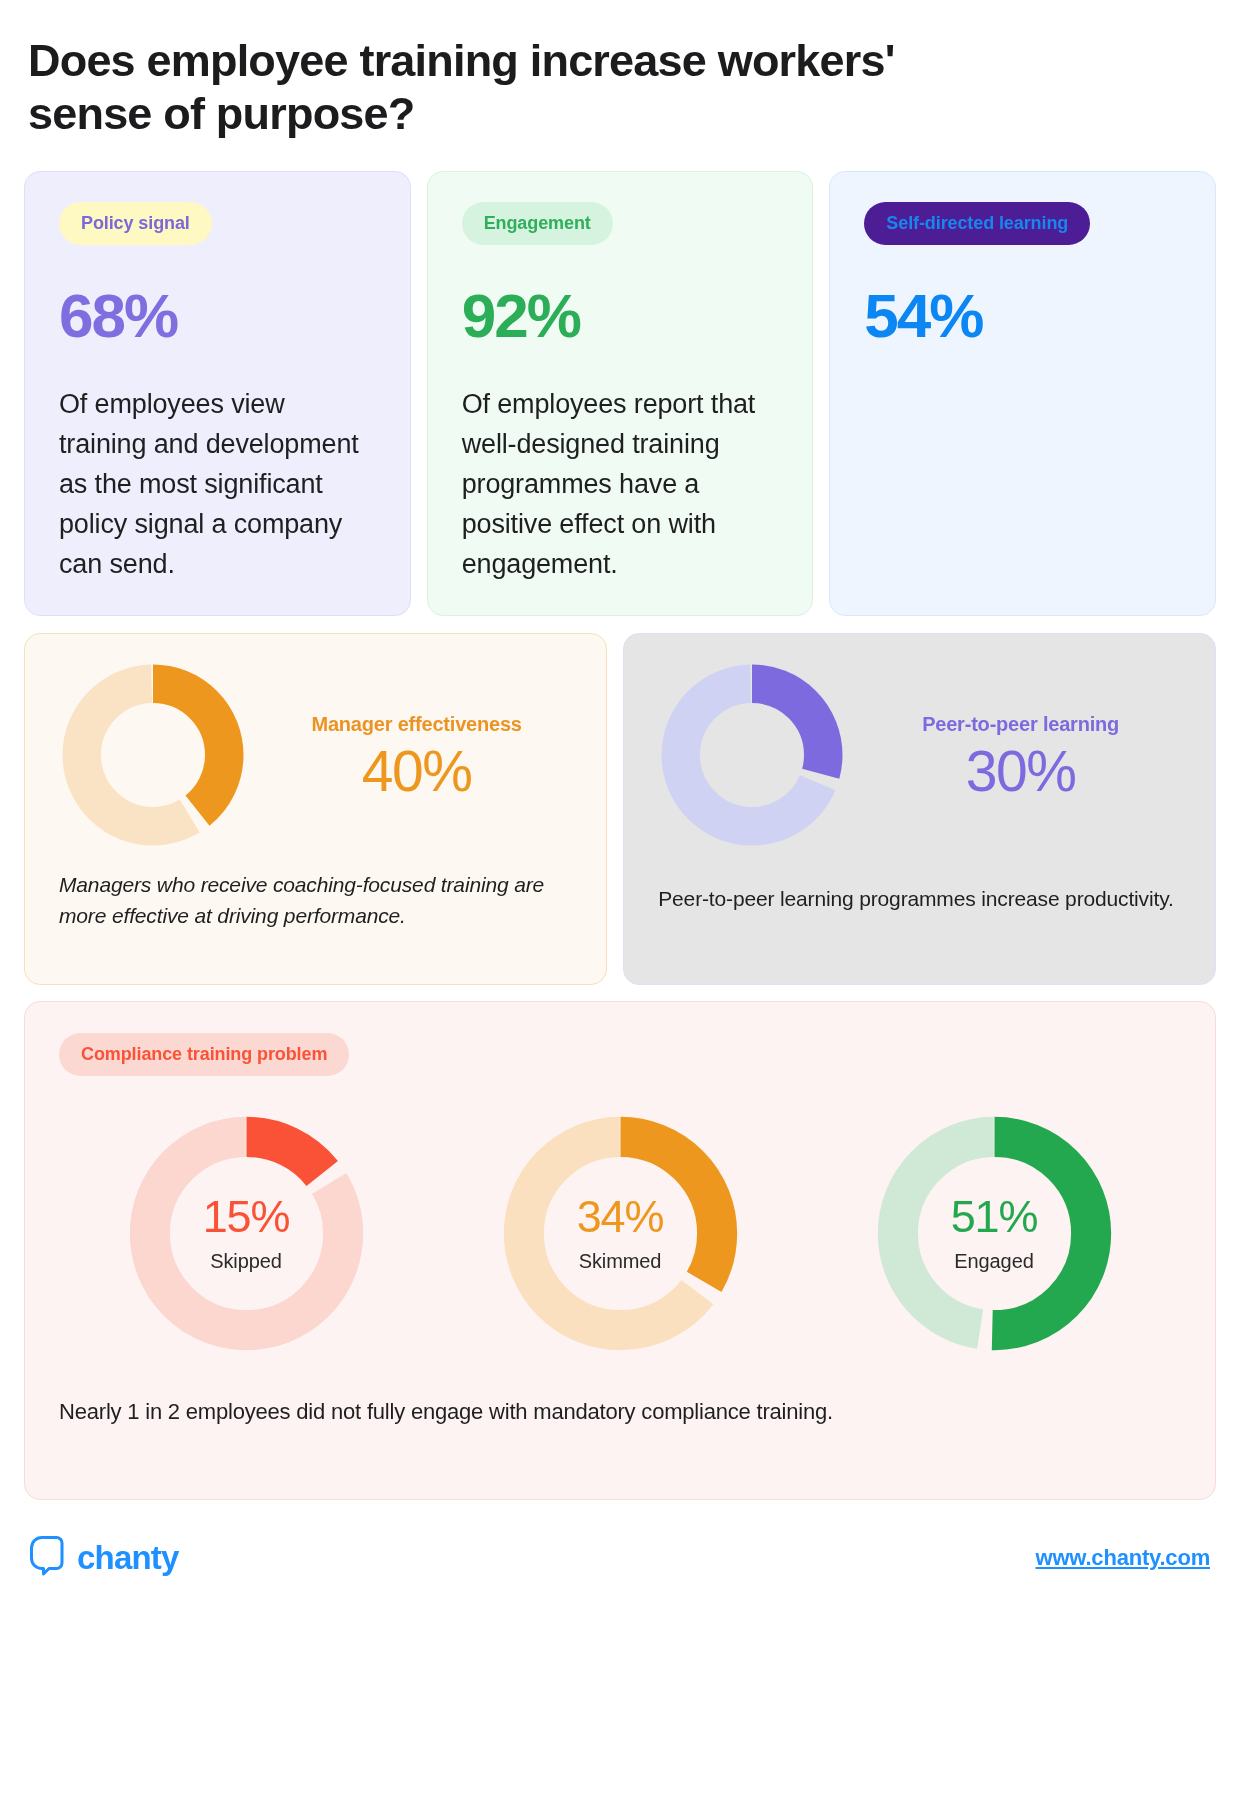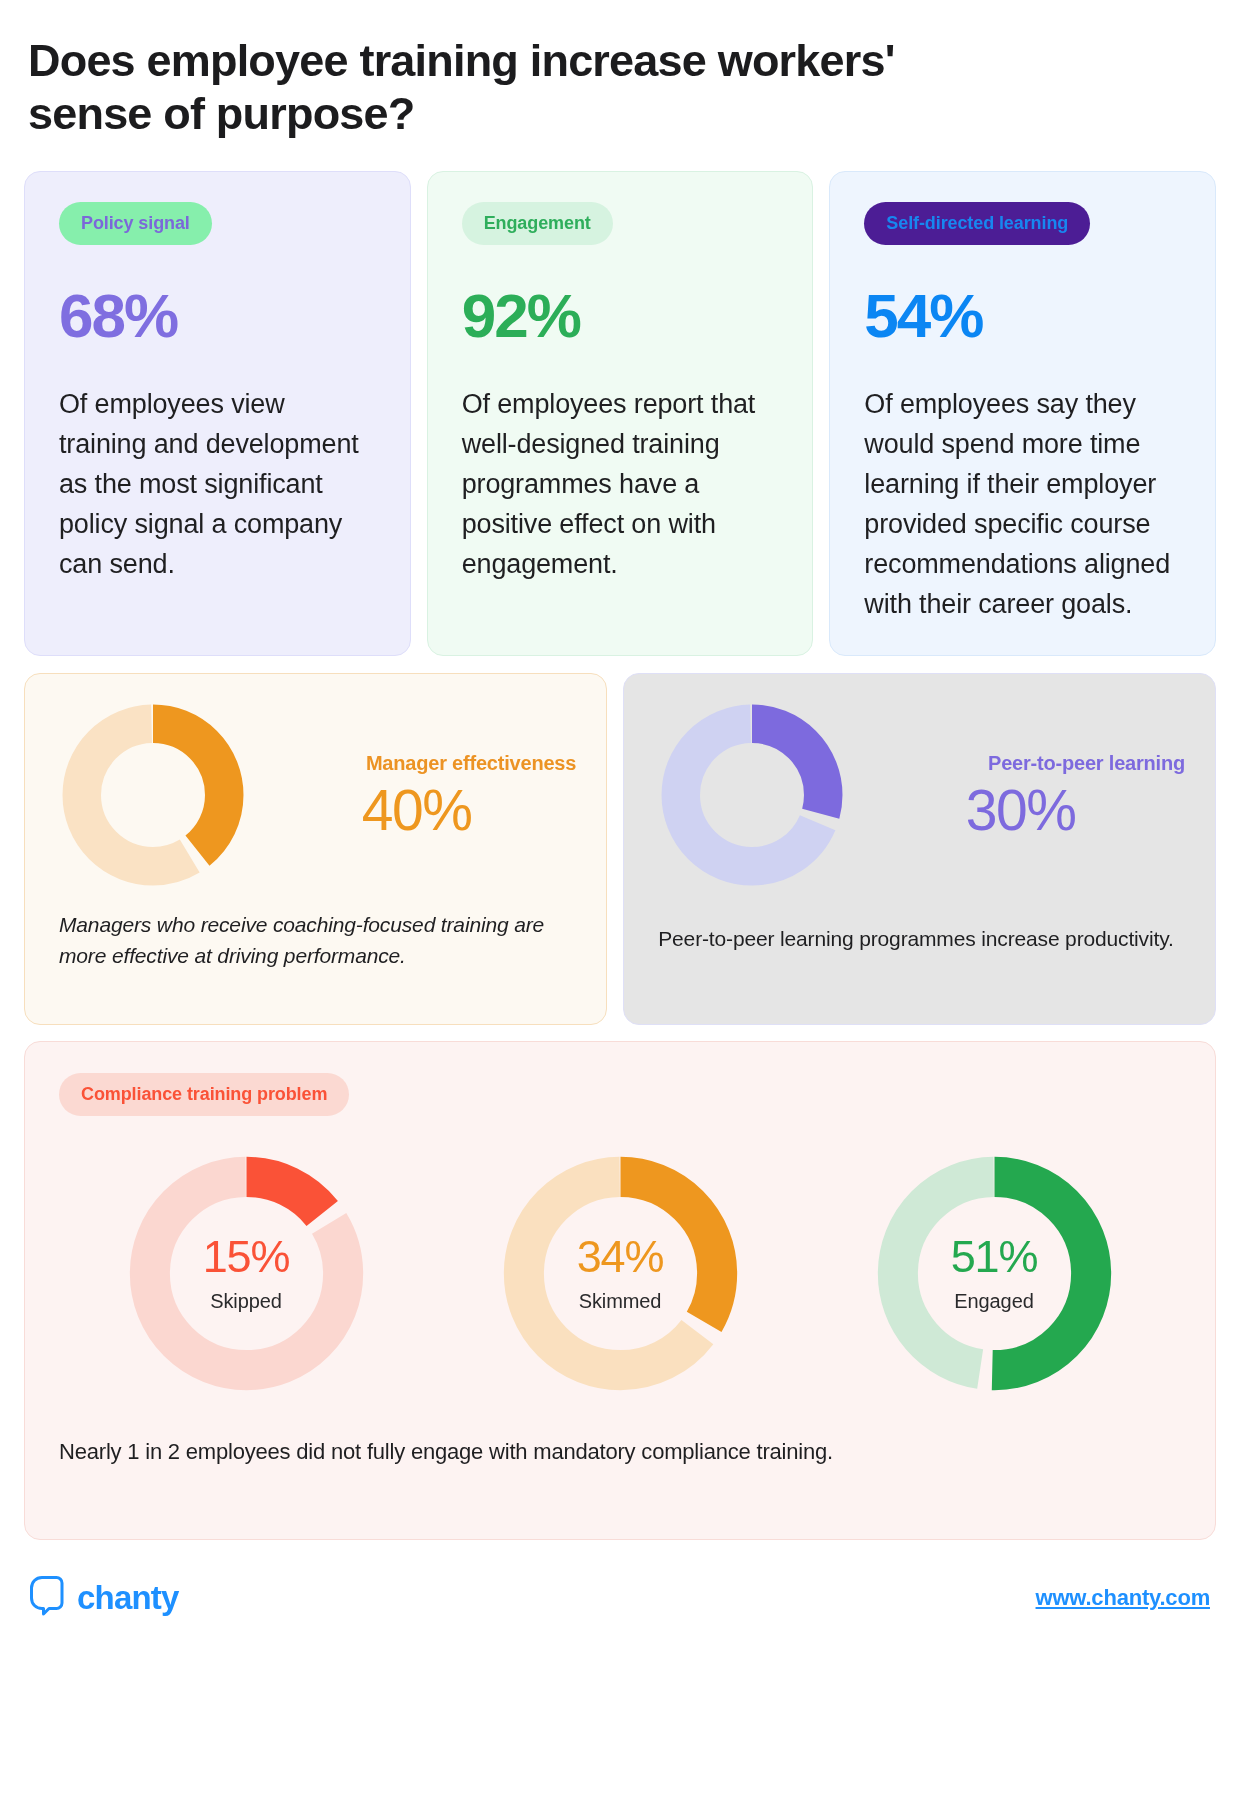--- a/index.html
+++ b/index.html
@@ -48,21 +48,21 @@
   .stat-card.blue   { background: #eef5fe; border-color: #d9e9fb; }
 
   .pill {
     display: inline-block;
     border-radius: 999px;
     padding: 11px 22px;
     font-size: 18px;
     font-weight: 700;
     letter-spacing: -0.1px;
   }
-  .pill.violet { background: #86efac; color: #7b68d9; }
+  .pill.violet { background: #fef9c3; color: #7b68d9; }
   .pill.green  { background: #d6f3e0; color: #2fae5c; }
   .pill.blue   { background: #4c1d95; color: #1787f0; }
 
   .big-num {
     font-size: 62px;
     font-weight: 700;
     letter-spacing: -2px;
     line-height: 1;
     margin-top: 40px;
   }
@@ -104,21 +104,20 @@
   }
   .donut-side {
     flex: 1 1 auto;
     text-align: center;
     padding-left: 6px;
   }
   .donut-label {
     font-size: 20px;
     font-weight: 700;
     letter-spacing: -0.2px;
-    text-align: right;
   }
   .donut-label.orange { color: #ec9324; }
   .donut-label.violet { color: #7d6ade; }
   .donut-value {
     font-size: 57px;
     font-weight: 400;
     line-height: 1.05;
     margin-top: 6px;
     letter-spacing: -1.5px;
   }
@@ -225,21 +224,20 @@
 
     <div class="stat-card green">
       <span class="pill green">Engagement</span>
       <div class="big-num green">92%</div>
       <p class="stat-desc">Of employees report that well-designed training programmes have a positive effect on with engagement.</p>
     </div>
 
     <div class="stat-card blue">
       <span class="pill blue">Self-directed learning</span>
       <div class="big-num blue">54%</div>
-      <p class="stat-desc">Of employees say they would spend more time learning if their employer provided specific course recommendations aligned with their career goals.</p>
     </div>
 
   </div>
 
   <div class="row2">
 
     <div class="donut-card orange">
       <div class="donut-top">
         <div class="donut-wrap">
           <svg width="188" height="188" viewBox="0 0 42 42">

